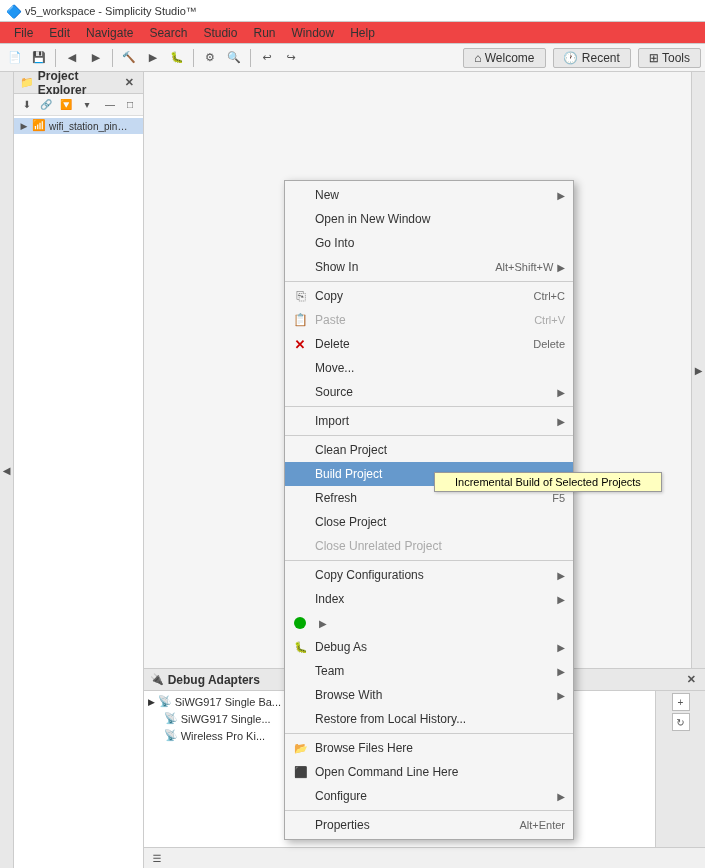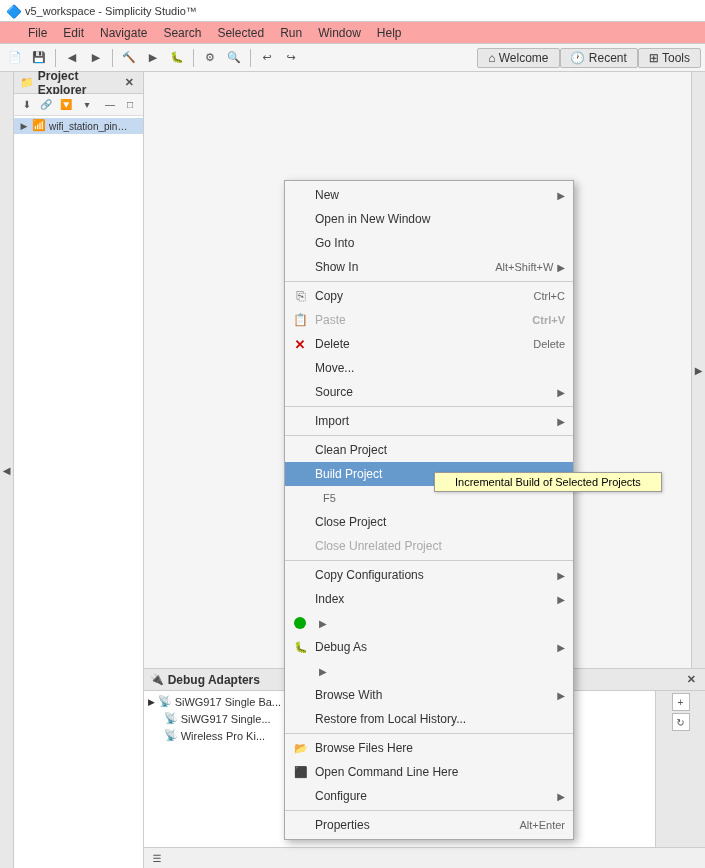--- a/index.html
+++ b/index.html
@@ -27,26 +27,26 @@
     .title-bar-icon {
       width: 14px;
       height: 14px;
       margin-right: 5px;
       background: #4a86c8;
       display: inline-block;
     }
 
     
     .menu-bar {
-      background: #fca5a5;
+      background: #ef4444;
       height: 22px;
       display: flex;
       align-items: center;
       border-bottom: 1px solid #ccc;
-      padding: 0 20px;
+      padding: 0 6px;
     }
     .menu-bar-item {
       padding: 2px 8px;
       font-size: 12px;
       color: #333;
       cursor: pointer;
     }
 
     
     .toolbar {
@@ -73,21 +73,21 @@
     .toolbar-sep {
       width: 1px;
       height: 18px;
       background: #bbb;
       margin: 0 3px;
     }
     .toolbar-right {
       margin-left: auto;
       display: flex;
       align-items: center;
-      gap: 0;
+      gap: 7px;
     }
     .toolbar-tab {
       padding: 2px 10px;
       font-size: 12px;
       border: 1px solid #bbb;
       border-radius: 2px;
       background: #e8e8e8;
       cursor: pointer;
       color: #333;
     }
@@ -363,21 +363,21 @@
 <div class="title-bar">
   <span class="title-bar-icon" style="background:transparent;font-size:13px;">🔷</span>
   <span>v5_workspace - Simplicity Studio™</span>
 </div>
 
 <div class="menu-bar">
   <span class="menu-bar-item">File</span>
   <span class="menu-bar-item">Edit</span>
   <span class="menu-bar-item">Navigate</span>
   <span class="menu-bar-item">Search</span>
-  <span class="menu-bar-item">Selected</span>
+  <span class="menu-bar-item">Studio</span>
   <span class="menu-bar-item">Run</span>
   <span class="menu-bar-item">Window</span>
   <span class="menu-bar-item">Help</span>
 </div>
 
 <div class="toolbar">
   <div class="toolbar-btn">📄</div>
   <div class="toolbar-btn">💾</div>
   <div class="toolbar-sep"></div>
   <div class="toolbar-btn">◀</div>
@@ -455,21 +455,21 @@
       <div class="ctx-separator"></div>
 
       <div class="ctx-item">
         <span class="ctx-icon" style="color:#666;">⎘</span>
         <span class="ctx-label">Copy</span>
         <span class="ctx-shortcut">Ctrl+C</span>
       </div>
       <div class="ctx-item disabled">
         <span class="ctx-icon" style="color:#aaa;">📋</span>
         <span class="ctx-label">Paste</span>
-        <span class="ctx-shortcut" style="color:#aaa;font-weight:bold;">Ctrl+V</span>
+        <span class="ctx-shortcut" style="color:#aaa;">Ctrl+V</span>
       </div>
       <div class="ctx-item">
         <span class="ctx-icon">
             <span class="red-x">✕</span>
           </span>
         <span class="ctx-label">Delete</span>
         <span class="ctx-shortcut">Delete</span>
       </div>
       <div class="ctx-item">
         <span class="ctx-icon"></span>
@@ -494,20 +494,21 @@
       <div class="ctx-item">
         <span class="ctx-icon"></span>
         <span class="ctx-label">Clean Project</span>
       </div>
       <div class="ctx-item highlighted">
         <span class="ctx-icon"></span>
         <span class="ctx-label">Build Project</span>
       </div>
       <div class="ctx-item">
         <span class="ctx-icon"></span>
+        <span class="ctx-label">Refresh</span>
         <span class="ctx-shortcut">F5</span>
       </div>
       <div class="ctx-item">
         <span class="ctx-icon"></span>
         <span class="ctx-label">Close Project</span>
       </div>
       <div class="ctx-item disabled">
         <span class="ctx-icon"></span>
         <span class="ctx-label">Close Unrelated Project</span>
       </div>
@@ -531,20 +532,21 @@
           </span>
         <span class="ctx-arrow">▶</span>
       </div>
       <div class="ctx-item">
         <span class="ctx-icon" style="font-size:11px;">🐛</span>
         <span class="ctx-label">Debug As</span>
         <span class="ctx-arrow">▶</span>
       </div>
       <div class="ctx-item">
         <span class="ctx-icon"></span>
+        <span class="ctx-label">Team</span>
         <span class="ctx-arrow">▶</span>
       </div>
       <div class="ctx-item">
         <span class="ctx-icon"></span>
         <span class="ctx-label">Browse With</span>
         <span class="ctx-arrow">▶</span>
       </div>
       <div class="ctx-item">
         <span class="ctx-icon"></span>
         <span class="ctx-label">Restore from Local History...</span>

